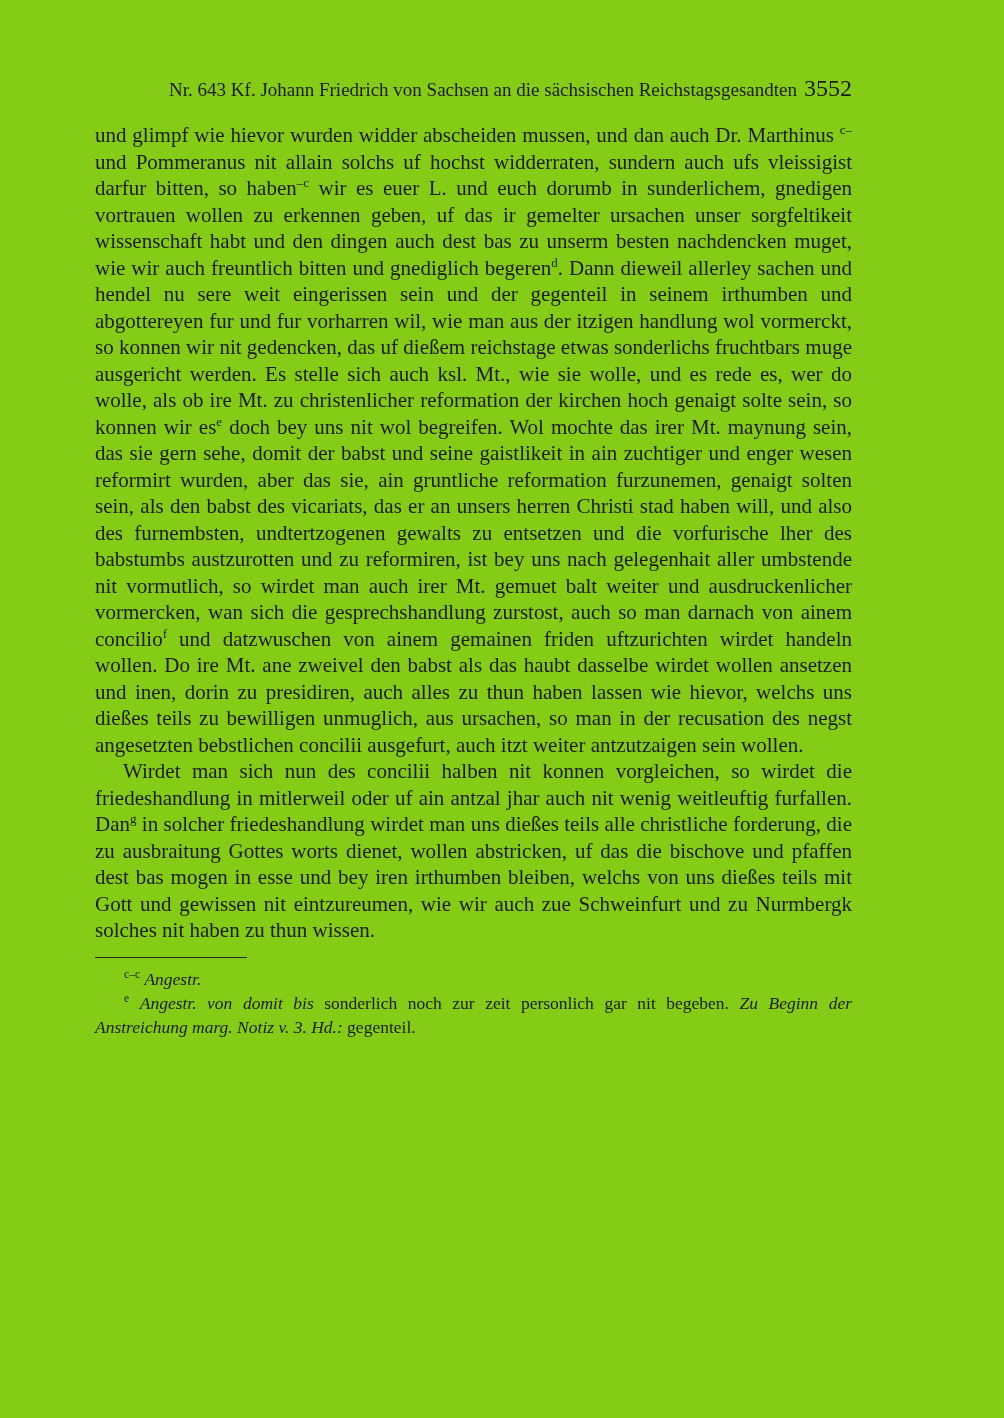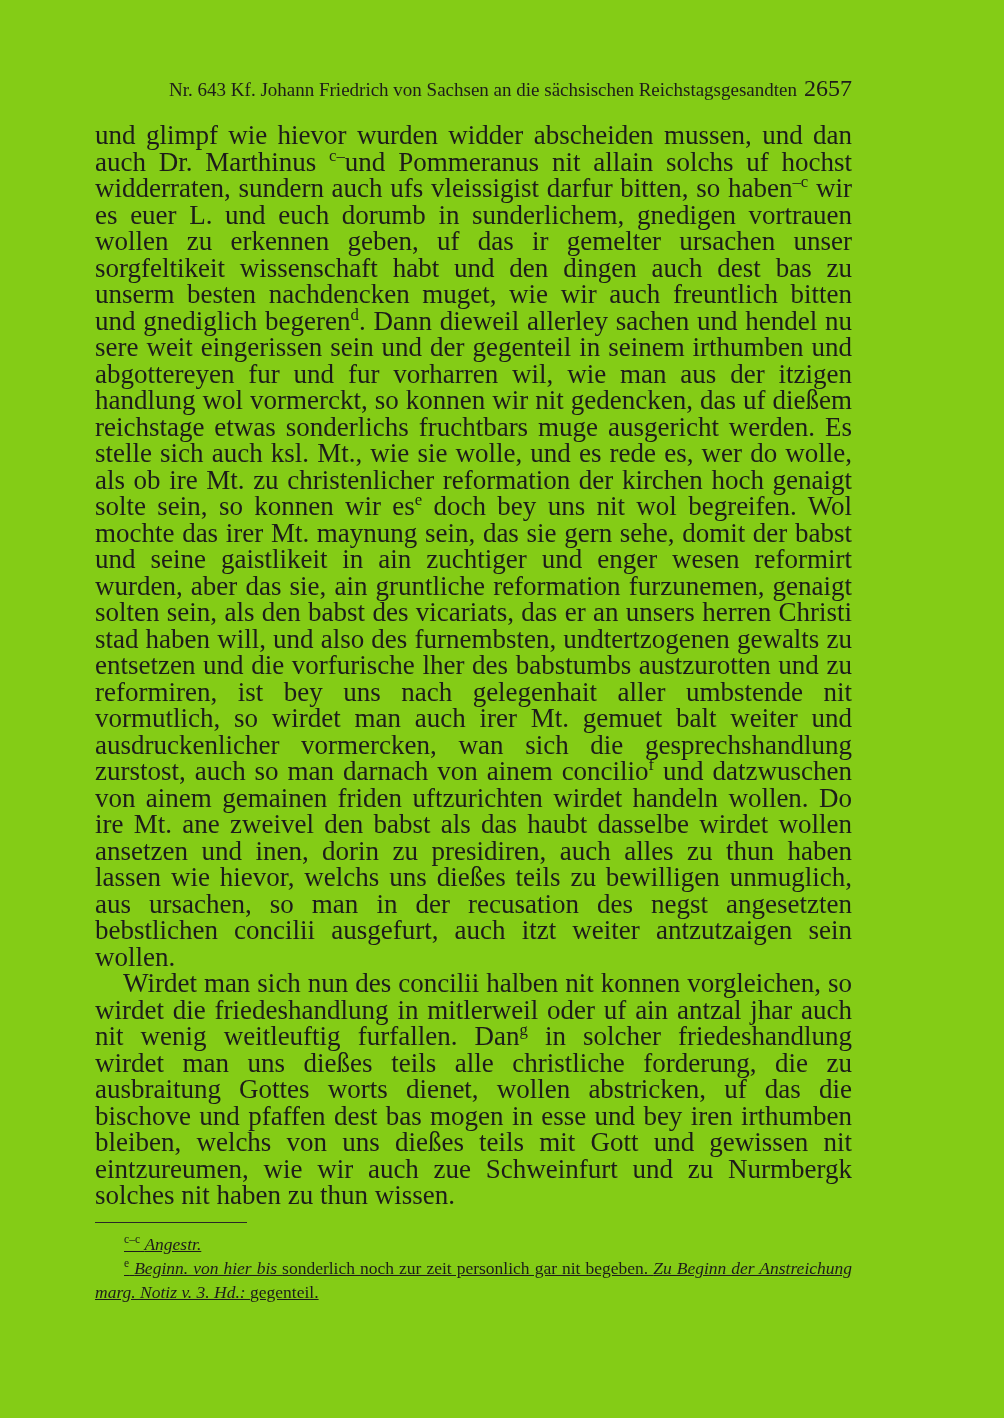--- a/index.html
+++ b/index.html
@@ -23,21 +23,21 @@
     gap: 7px;
     font-size: 19px;
     line-height: 24px;
     margin-bottom: 20px;
     white-space: nowrap;
   }
   .running-head .page-number {
     font-size: 24px;
   }
   .body-copy {
-    font-size: 27px;
+    font-size: 21px;
     line-height: 26.5px;
     text-align: justify;
   }
   .body-copy p {
     margin: 0;
   }
   .body-copy p.indent {
     text-indent: 28px;
   }
   sup.note-ref {
@@ -53,48 +53,47 @@
   .fn-rule {
     width: 152px;
     height: 0;
     border-top: 1.6px solid #2a2927;
     margin-bottom: 9px;
   }
   .footnote {
     margin: 0;
     text-indent: 29px;
     text-align: justify;
-    text-decoration: underline;
   }
   .fn-marker {
     font-size: 0.66em;
     line-height: 0;
     vertical-align: super;
   }
   .italic { font-style: italic; }
 </style>
 </head>
 <body>
 
 <div class="page">
 
   <header class="running-head">
     <span class="head-title">Nr. 643 Kf. Johann Friedrich von Sachsen an die sächsischen Reichstagsgesandten</span>
-    <span class="page-number">2657</span>
+    <span class="page-number">3552</span>
   </header>
 
   <main class="body-copy">
     <p><span>und glimpf wie hievor wurden widder abscheiden mussen, und dan auch Dr. Marthinus </span><sup class="note-ref">c–</sup><span>und Pommeranus nit allain solchs uf hochst widderraten, sundern auch ufs vleissigist darfur bitten, so haben</span><sup class="note-ref">–c</sup><span> wir es euer L. und euch dorumb in sunderlichem, gnedigen vortrauen wollen zu erkennen geben, uf das ir gemelter ursachen unser sorgfeltikeit wissenschaft habt und den dingen auch dest bas zu unserm besten nachdencken muget, wie wir auch freuntlich bitten und gnediglich begeren</span><sup class="note-ref">d</sup><span>. Dann dieweil allerley sachen und hendel nu sere weit eingerissen sein und der gegenteil in seinem irthumben und abgottereyen fur und fur vorharren wil, wie man aus der itzigen handlung wol vormerckt, so konnen wir nit gedencken, das uf dießem reichstage etwas sonderlichs fruchtbars muge ausgericht werden. Es stelle sich auch ksl. Mt., wie sie wolle, und es rede es, wer do wolle, als ob ire Mt. zu christenlicher reformation der kirchen hoch genaigt solte sein, so konnen wir es</span><sup class="note-ref">e</sup><span> doch bey uns nit wol begreifen. Wol mochte das irer Mt. maynung sein, das sie gern sehe, domit der babst und seine gaistlikeit in ain zuchtiger und enger wesen reformirt wurden, aber das sie, ain gruntliche reformation furzunemen, genaigt solten sein, als den babst des vicariats, das er an unsers herren Christi stad haben will, und also des furnembsten, undtertzogenen gewalts zu entsetzen und die vorfurische lher des babstumbs austzurotten und zu reformiren, ist bey uns nach gelegenhait aller umbstende nit vormutlich, so wirdet man auch irer Mt. gemuet balt weiter und ausdruckenlicher vormercken, wan sich die gesprechshandlung zurstost, auch so man darnach von ainem concilio</span><sup class="note-ref">f</sup><span> und datzwuschen von ainem gemainen friden uftzurichten wirdet handeln wollen. Do ire Mt. ane zweivel den babst als das haubt dasselbe wirdet wollen ansetzen und inen, dorin zu presidiren, auch alles zu thun haben lassen wie hievor, welchs uns dießes teils zu bewilligen unmuglich, aus ursachen, so man in der recusation des negst angesetzten bebstlichen concilii ausgefurt, auch itzt weiter antzutzaigen sein wollen.</span></p>
     <p class="indent"><span>Wirdet man sich nun des concilii halben nit konnen vorgleichen, so wirdet die friedeshandlung in mitlerweil oder uf ain antzal jhar auch nit wenig weitleuftig furfallen. Dan</span><sup class="note-ref">g</sup><span> in solcher friedeshandlung wirdet man uns dießes teils alle christliche forderung, die zu ausbraitung Gottes worts dienet, wollen abstricken, uf das die bischove und pfaffen dest bas mogen in esse und bey iren irthumben bleiben, welchs von uns dießes teils mit Gott und gewissen nit eintzureumen, wie wir auch zue Schweinfurt und zu Nurmbergk solches nit haben zu thun wissen.</span></p>
   </main>
 
   <footer class="footnotes">
     <div class="fn-rule"></div>
 
     <p class="footnote"><sup class="fn-marker">c–c</sup> <span class="italic">Angestr.</span></p>
 
 
-    <p class="footnote"><sup class="fn-marker">e</sup> <span class="italic">Beginn. von hier bis </span><span>sonderlich noch zur zeit personlich gar nit begeben. </span><span class="italic">Zu Beginn der Anstreichung marg. Notiz v. 3. Hd.: </span><span>gegenteil.</span></p>
+    <p class="footnote"><sup class="fn-marker">e</sup> <span class="italic">Angestr. von domit bis </span><span>sonderlich noch zur zeit personlich gar nit begeben. </span><span class="italic">Zu Beginn der Anstreichung marg. Notiz v. 3. Hd.: </span><span>gegenteil.</span></p>
 
 
   </footer>
 
 </div>
 
 </body></html>

